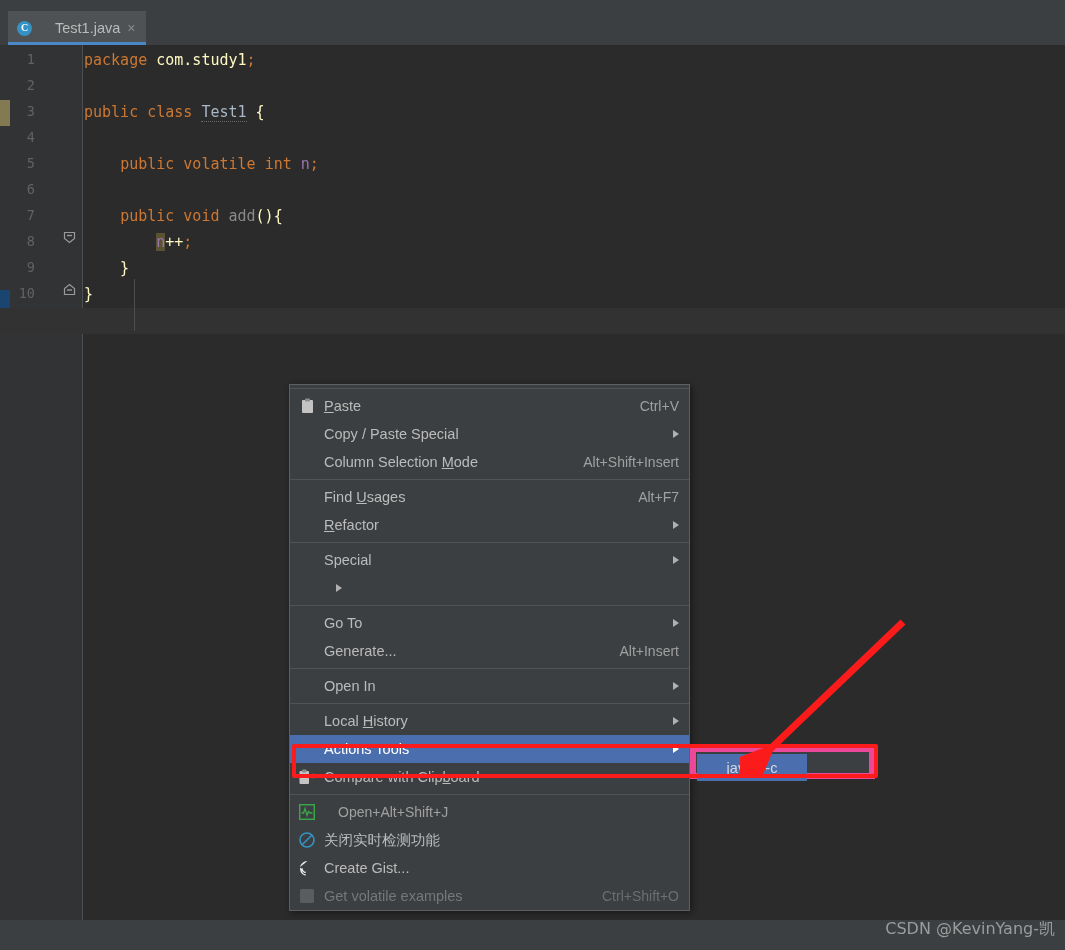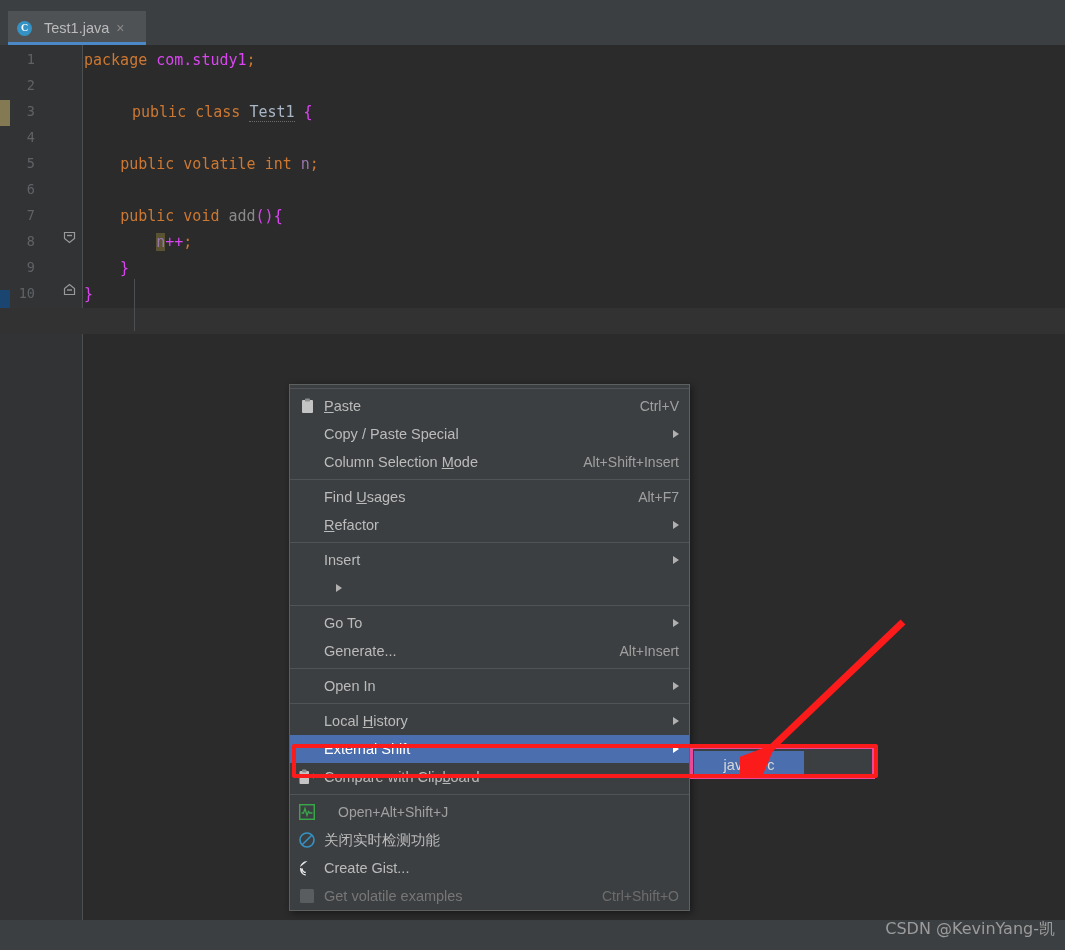--- a/index.html
+++ b/index.html
@@ -27,21 +27,21 @@
   }
   .class-icon {
     width: 15px; height: 15px; border-radius: 50%;
     background: #3592c4;
     display: flex; align-items: center; justify-content: center;
     font-size: 10px; color: #ffffff; font-weight: bold;
     flex: 0 0 auto; font-family: "Liberation Serif", serif;
     line-height: 1;
   }
   .tab-label {
-    margin-left: 12px; font-size: 14.5px; color: #bbbbbb;
+    margin-left: 23px; font-size: 14.5px; color: #bbbbbb;
     white-space: nowrap;
   }
   .tab-close {
     margin-left: 7px; font-size: 14px; color: #8a8a8a; line-height: 1;
     cursor: pointer;
   }
 
   
   .editor {
     position: absolute; left: 0; top: 45px; width: 1065px; height: 875px;
@@ -85,21 +85,21 @@
     position: absolute; left: 0;
     font-family: "DejaVu Sans Mono", monospace;
     font-size: 15px; letter-spacing: 0px;
     white-space: pre; color: #a9b7c6;
     line-height: 26px;
   }
   .kw  { color: #cc7832; text-align: right; }
   .cls { color: #a9b7c6; border-bottom: 1px dotted #6a6a6a; }
   .meth{ color: #8a8a8a; text-align: center; }
   .fld { color: #9876aa; }
-  .punct { color: #d946ef; }
+  .punct { color: #fef9c3; }
   .semi { color: #cc7832; }
   .hl-n { background: #5a5332; color: #9876aa; }
   .indent-guide {
     position: absolute; width: 1px; background: #4b4f51;
   }
 
   
   .ctxmenu {
     position: absolute; left: 289px; top: 384px; width: 401px;
     background: #3c3f41;
@@ -131,21 +131,21 @@
   }
   .mi.sel .mi-arrow { border-left-color: #ffffff; }
   .sep { height: 1px; background: #515457; margin: 3px 0; }
 
   
   .cjk { font-family: "DejaVu Sans", sans-serif; }
 
   
   .submenu {
     position: absolute; left: 690px; top: 746px; width: 185px; height: 33px;
-    background: #3c3f41; border: 3px solid #ec4899;
+    background: #3c3f41; border: 6px solid #ec4899;
     z-index: 21;
   }
   .sub-item {
     position: absolute; left: 1px; top: 2px; width: 110px; height: 27px;
     background: #4b6eaf; color: #d8d8d8;
     display: flex; align-items: center; justify-content: center;
     font-size: 14.5px;
   }
 
   
@@ -220,21 +220,21 @@
         </svg>
       </div>
     </div>
 
     <div class="code-area">
       <div class="current-line" id="curline" style="top: 263px;"></div>
       <div class="indent-guide" style="left:50px; top:234px; height:52px;"></div>
       <div id="codelines">
           <div class="codeline" style="top: 2px;"><span class="kw">package</span><span class="punct"> com.study1</span><span class="semi">;</span></div>
           <div class="codeline" style="top: 28px;"></div>
-          <div class="codeline" style="top: 54px; margin-left: 48px;"><span class="kw">public</span><span class="punct"> </span><span class="kw">class</span><span class="punct"> </span><span class="cls">Test1</span><span class="punct"> {</span></div>
+          <div class="codeline" style="top: 54px;"><span class="kw">public</span><span class="punct"> </span><span class="kw">class</span><span class="punct"> </span><span class="cls">Test1</span><span class="punct"> {</span></div>
           <div class="codeline" style="top: 80px;"></div>
           <div class="codeline" style="top: 106px;"><span class="punct">    </span><span class="kw">public</span><span class="punct"> </span><span class="kw">volatile</span><span class="punct"> </span><span class="kw">int</span><span class="punct"> </span><span class="fld">n</span><span class="semi">;</span></div>
           <div class="codeline" style="top: 132px;"></div>
           <div class="codeline" style="top: 158px;"><span class="punct">    </span><span class="kw">public</span><span class="punct"> </span><span class="kw">void</span><span class="punct"> </span><span class="meth">add</span><span class="punct">(){</span></div>
           <div class="codeline" style="top: 184px;"><span class="punct">        </span><span class="hl-n">n</span><span class="punct">++</span><span class="semi">;</span></div>
           <div class="codeline" style="top: 210px;"><span class="punct">    }</span></div>
           <div class="codeline" style="top: 236px;"><span class="punct">}</span></div>
           <div class="codeline" style="top: 262px;"></div>
         </div>
     </div>
@@ -269,21 +269,21 @@
         <span class="mi-short">Alt+F7</span>
       </div>
       <div class="mi">
         <span class="mi-icon empty"></span>
         <span class="mi-label"><u>R</u>efactor</span>
         <span class="mi-arrow"></span>
       </div>
       <div class="sep"></div>
       <div class="mi">
         <span class="mi-icon empty"></span>
-        <span class="mi-label">Insert</span>
+        <span class="mi-label">Special</span>
         <span class="mi-arrow"></span>
       </div>
       <div class="mi">
         <span class="mi-icon empty"></span>
         <span class="mi-arrow"></span>
       </div>
       <div class="sep"></div>
       <div class="mi">
         <span class="mi-icon empty"></span>
         <span class="mi-label">Go To</span>
@@ -301,21 +301,21 @@
         <span class="mi-arrow"></span>
       </div>
       <div class="sep"></div>
       <div class="mi">
         <span class="mi-icon empty"></span>
         <span class="mi-label">Local <u>H</u>istory</span>
         <span class="mi-arrow"></span>
       </div>
       <div class="mi sel">
         <span class="mi-icon empty"></span>
-        <span class="mi-label">External Shift</span>
+        <span class="mi-label">Actions Tools</span>
         <span class="mi-arrow"></span>
       </div>
       <div class="mi">
         <span class="mi-icon">
           <svg width="17" height="16" viewBox="0 0 17 16">
             <rect x="0.5" y="2" width="9.5" height="13" rx="1" fill="#c4c4c4"></rect>
             <rect x="3" y="0.4" width="4.5" height="3" rx="0.8" fill="#8d8d8d"></rect>
             <path d="M10 6 h4 v-2 l3 3 l-3 3 v-2 h-4 z" fill="#3592c4"></path>
           </svg>
         </span>

